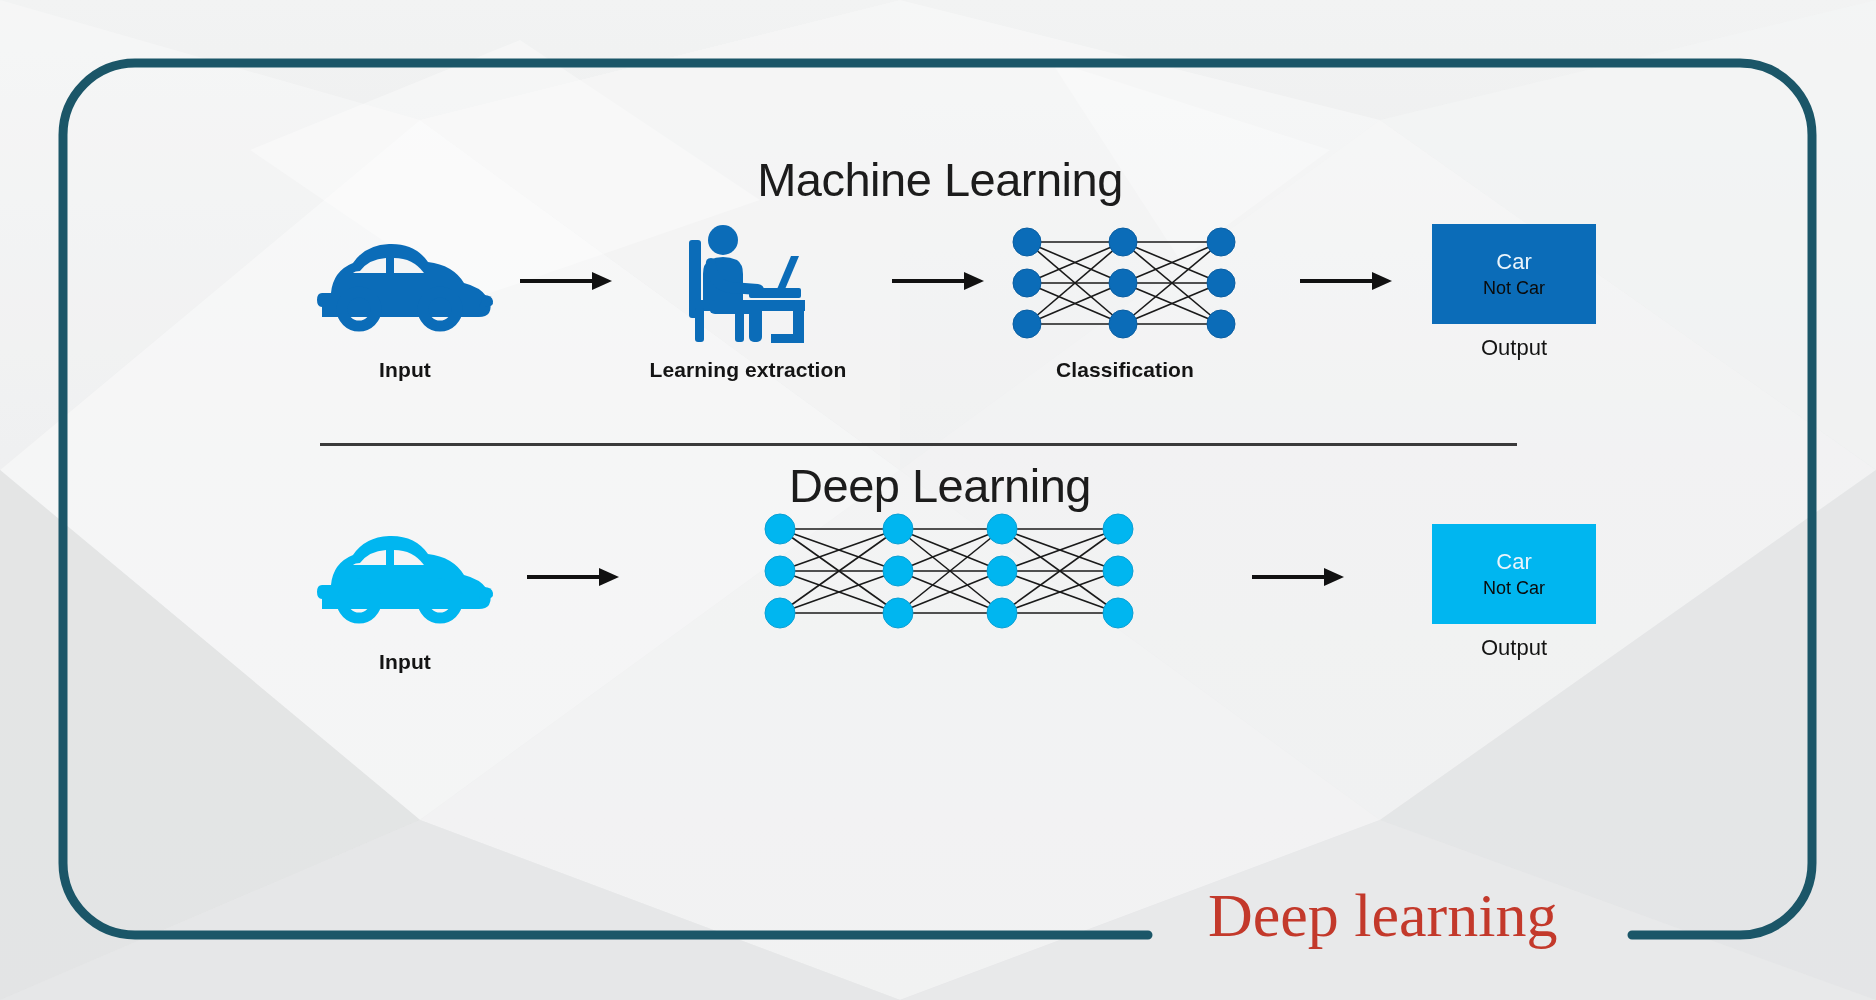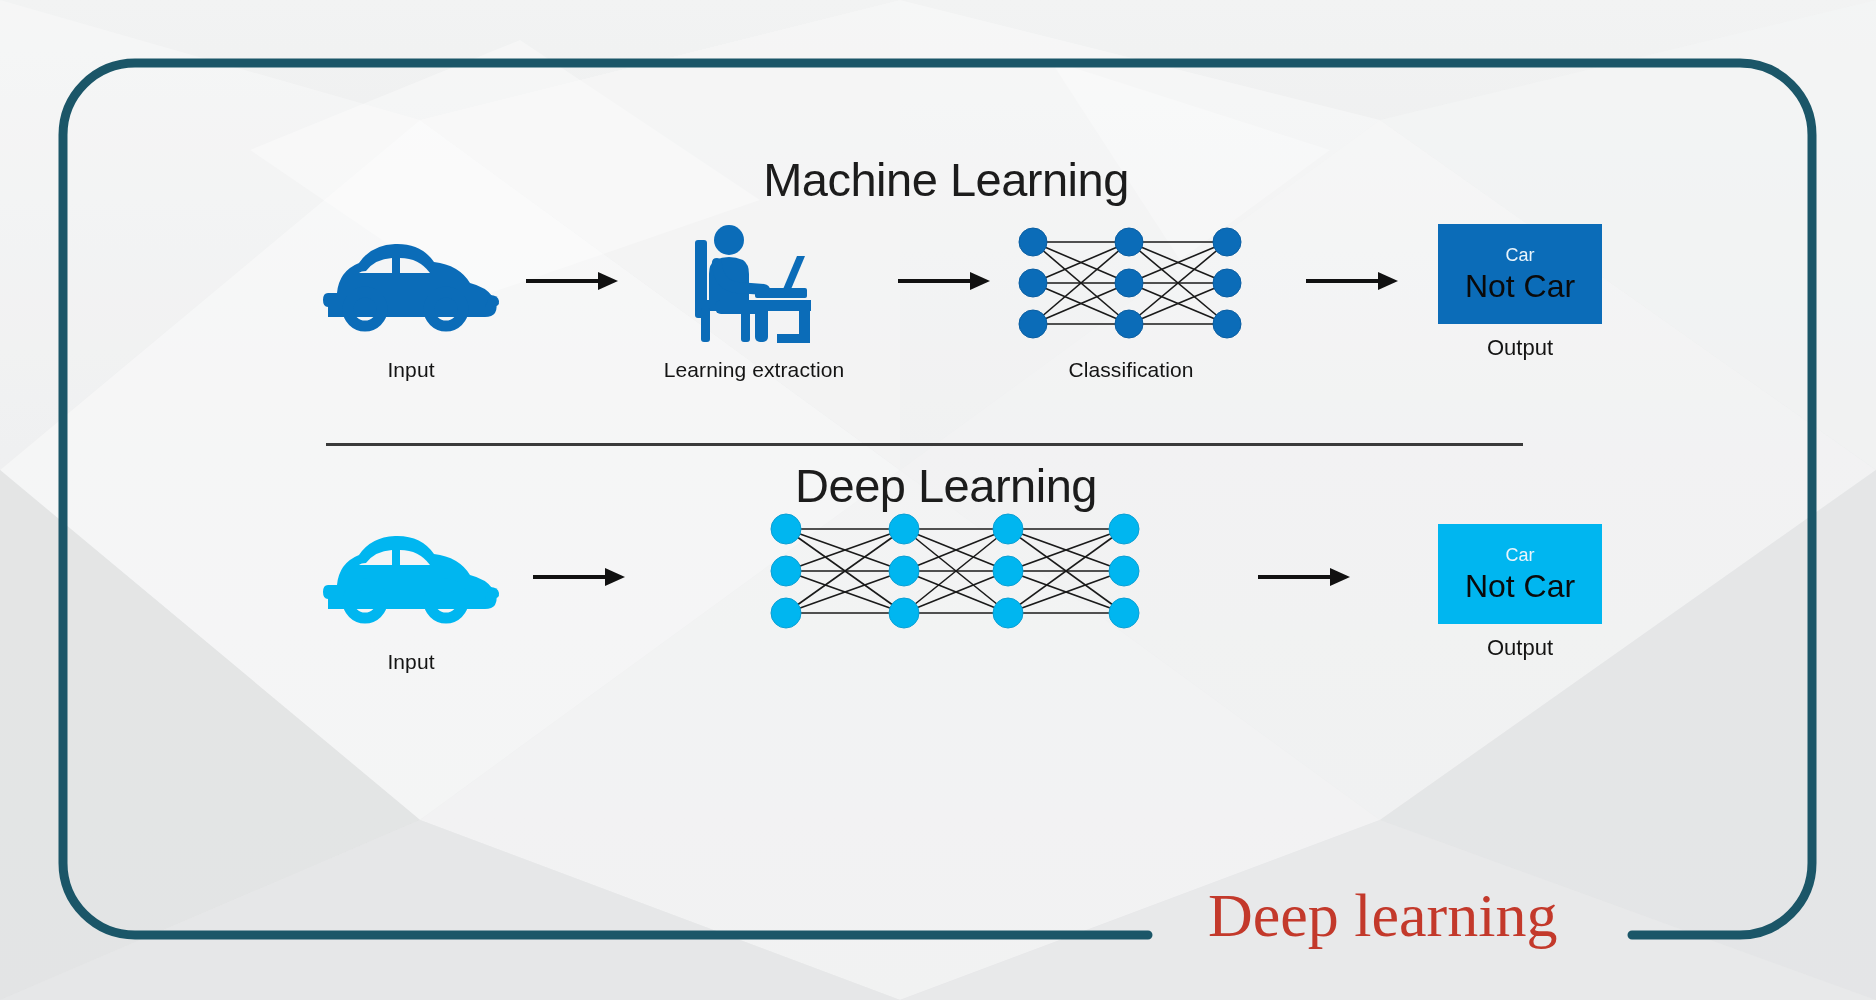--- a/index.html
+++ b/index.html
@@ -35,21 +35,21 @@
     left: 0;
     top: 0;
     width: 1876px;
     height: 1000px;
     pointer-events: none;
   }
 
   
   #card {
     position: absolute;
-    left: 76px;
+    left: 70px;
     top: 60px;
     width: 1740px;
     height: 860px;
   }
 
   .section-title {
     position: absolute;
     width: 100%;
     text-align: center;
     color: #1c1c1c;
@@ -85,21 +85,21 @@
   .stage-art {
     position: relative;
     height: 118px;
     display: flex;
     align-items: center;
     justify-content: center;
   }
   .stage-label {
     margin-top: 12px;
     font-size: 21px;
-    font-weight: 400;
+    font-weight: 700;
     color: #141414;
     white-space: nowrap;
     letter-spacing: 0.1px;
   }
 
   .arrow {
     position: absolute;
     top: 48px;
   }
 
@@ -109,26 +109,26 @@
     height: 100px;
     display: flex;
     flex-direction: column;
     align-items: center;
     justify-content: center;
     gap: 6px;
   }
   .out-box.ml { background: #0b6cb8; }
   .out-box.dl { background: #00b6f0; }
   .out-car {
-    font-size: 18px;
+    font-size: 22px;
     color: #eaf4fb;
     line-height: 1;
   }
   .out-notcar {
-    font-size: 32px;
+    font-size: 18px;
     color: #0a0a0a;
     line-height: 1;
   }
   .out-caption {
     margin-top: 11px;
     font-size: 22px;
     font-weight: 400;
     color: #141414;
   }
 

